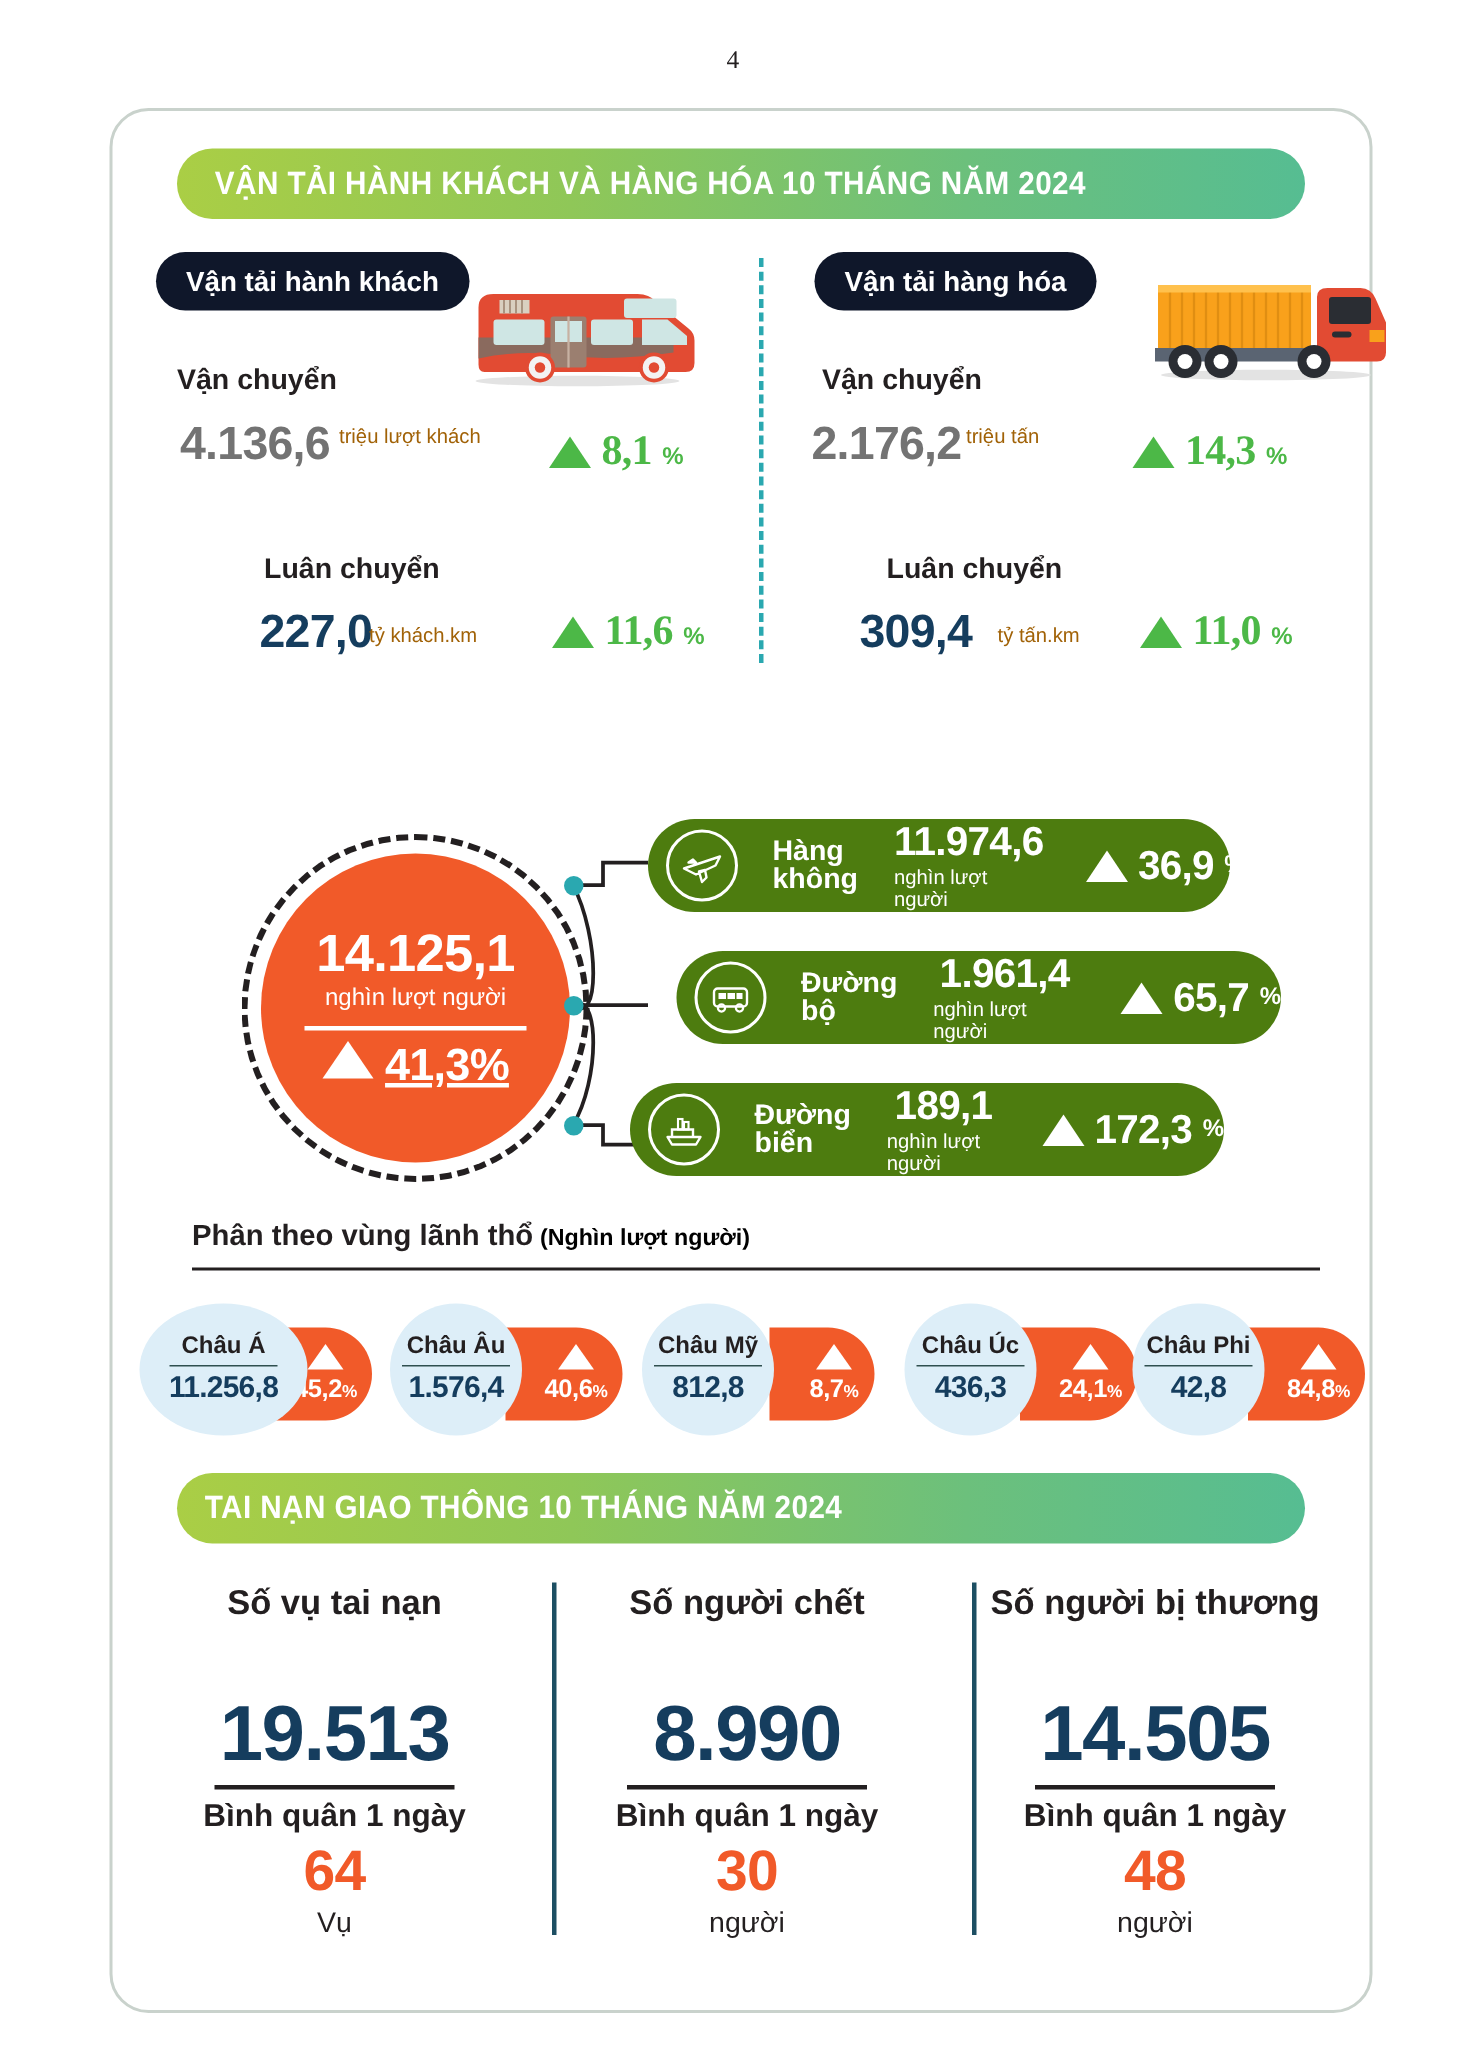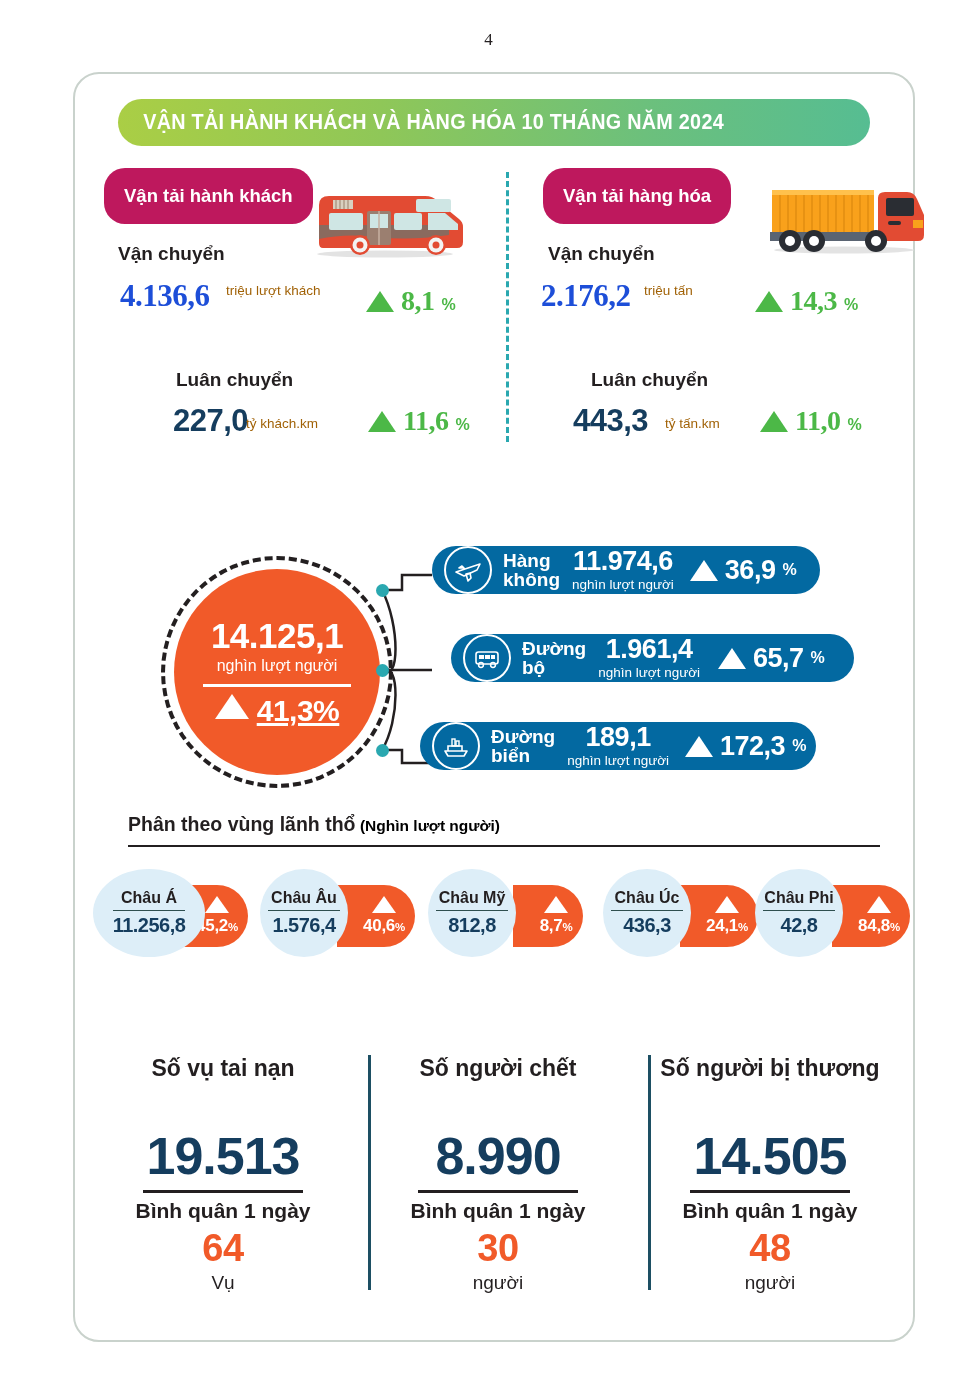--- a/index.html
+++ b/index.html
@@ -31,31 +31,31 @@
     display: flex; align-items: center; 
   }
   .sec-header span {
     color: #ffffff; font-weight: bold; font-size: 21.5px;
     letter-spacing: 0.3px; white-space: nowrap;
     transform: scaleX(0.92); transform-origin: center;
   }
 
   
   .pill {
-    position: absolute; height: 56px; border-radius: 21px;
-    background: #be185d; display: flex; align-items: center; justify-content: center;
+    position: absolute; height: 39px; border-radius: 21px;
+    background: #0f172a; display: flex; align-items: center; justify-content: center;
     padding: 0 20px;
   }
   .pill span { color: #fff; font-weight: bold; font-size: 18.5px; white-space: nowrap; }
 
   
   .lbl-bold { position: absolute; font-weight: bold; font-size: 19px; color: #231f20; white-space: nowrap; }
   .bignum-orange {
-    position: absolute; font-weight: bold; font-size: 31px; color: #1d4ed8;
-    white-space: nowrap; letter-spacing: -0.5px; font-family: Liberation Serif, serif;
+    position: absolute; font-weight: bold; font-size: 31px; color: #737373;
+    white-space: nowrap; letter-spacing: -0.5px;
   }
   .bignum-navy {
     position: absolute; font-weight: bold; font-size: 31px; color: #153d5e;
     white-space: nowrap; letter-spacing: -0.5px;
   }
   .unit { position: absolute; font-size: 13.5px; color: #a16207; white-space: nowrap; }
   .growth {
     position: absolute; display: flex; align-items: baseline; gap: 7px;
     color: #4cb847; font-weight: bold; white-space: nowrap;
   }
@@ -86,22 +86,22 @@
   .orangecircle .c-rule { width: 148px; height: 3px; background: #fff; margin: 9px 0 7px; }
   .orangecircle .c-growth { display: flex; align-items: flex-start; gap: 8px; text-decoration: underline; }
   .orangecircle .c-tri {
     width: 0; height: 0; border-left: 17px solid transparent;
     border-right: 17px solid transparent; border-bottom: 25px solid #fff;
   }
   .orangecircle .c-pct { font-size: 30px; font-weight: bold; letter-spacing: -0.5px; }
 
   
   .modebar {
-    position: absolute; height: 48px; border-radius: 31px; background: #0369a1;
-    display: flex; align-items: center; padding-left: 12px;
+    position: absolute; height: 62px; border-radius: 31px; background: #4d7c0f;
+    display: flex; align-items: center; padding-left: 12px; gap: 12px;
   }
   .modeicon {
     width: 48px; height: 48px; border-radius: 50%;
     border: 2.5px solid #fff; display: flex; align-items: center; justify-content: center;
     flex: 0 0 auto;
   }
   .modename {
     color: #fff; font-weight: bold; font-size: 19px; line-height: 1.02;
     margin-left: 11px; white-space: pre-line;
   }
@@ -262,21 +262,21 @@
   <div class="lbl-bold" style="left:548px; top:243px;">Vận chuyển</div>
   <div class="bignum-orange" style="left:541px; top:278px;">2.176,2</div>
   <div class="unit" style="left:644px; top:283px;">triệu tấn</div>
   <div class="growth" style="left:755px; top:285px;">
     <div class="tri"></div>
     <div class="val">14,3</div>
     <div class="pct">%</div>
   </div>
 
   <div class="lbl-bold" style="left:591px; top:369px;">Luân chuyển</div>
-  <div class="bignum-navy" style="left:573px; top:403px;">443,3</div>
+  <div class="bignum-navy" style="left:573px; top:403px;">309,4</div>
   <div class="unit" style="left:665px; top:416px;">tỷ tấn.km</div>
   <div class="growth" style="left:760px; top:405px;">
     <div class="tri"></div>
     <div class="val">11,0</div>
     <div class="pct">%</div>
   </div>
 
 
   <div class="dashcircle" style="left:161px; top:556px; width:232px; height:232px;"></div>
   <div class="orangecircle" style="left:174px; top:569px; width:206px; height:206px;">
@@ -424,20 +424,23 @@
       <div class="rtri"></div>
       <div class="rpct"><span>84,8</span><span class="small">%</span></div>
     </div>
     <div class="reg-circle">
       <div class="rname">Châu Phi</div>
       <div class="rrule"></div>
       <div class="rval">42,8</div>
     </div>
   </div>
 
+  <div class="sec-header" style="left:118px; top:982px; width:752px;">
+    <span>TAI NẠN GIAO THÔNG 10 THÁNG NĂM 2024</span>
+  </div>
 
   <div class="acc-vrule" style="left:368px; top:1055px; height:235px;"></div>
   <div class="acc-vrule" style="left:648px; top:1055px; height:235px;"></div>
 
   <div class="acc-col" style="left:78px; top:1055px;">
     <div class="acc-title">Số vụ tai nạn</div>
     <div class="acc-num" style="margin-top:44px;">19.513</div>
     <div class="acc-rule"></div>
     <div class="acc-avg-label">Bình quân 1 ngày</div>
     <div class="acc-avg-num" style="margin-top:4px;">64</div>

